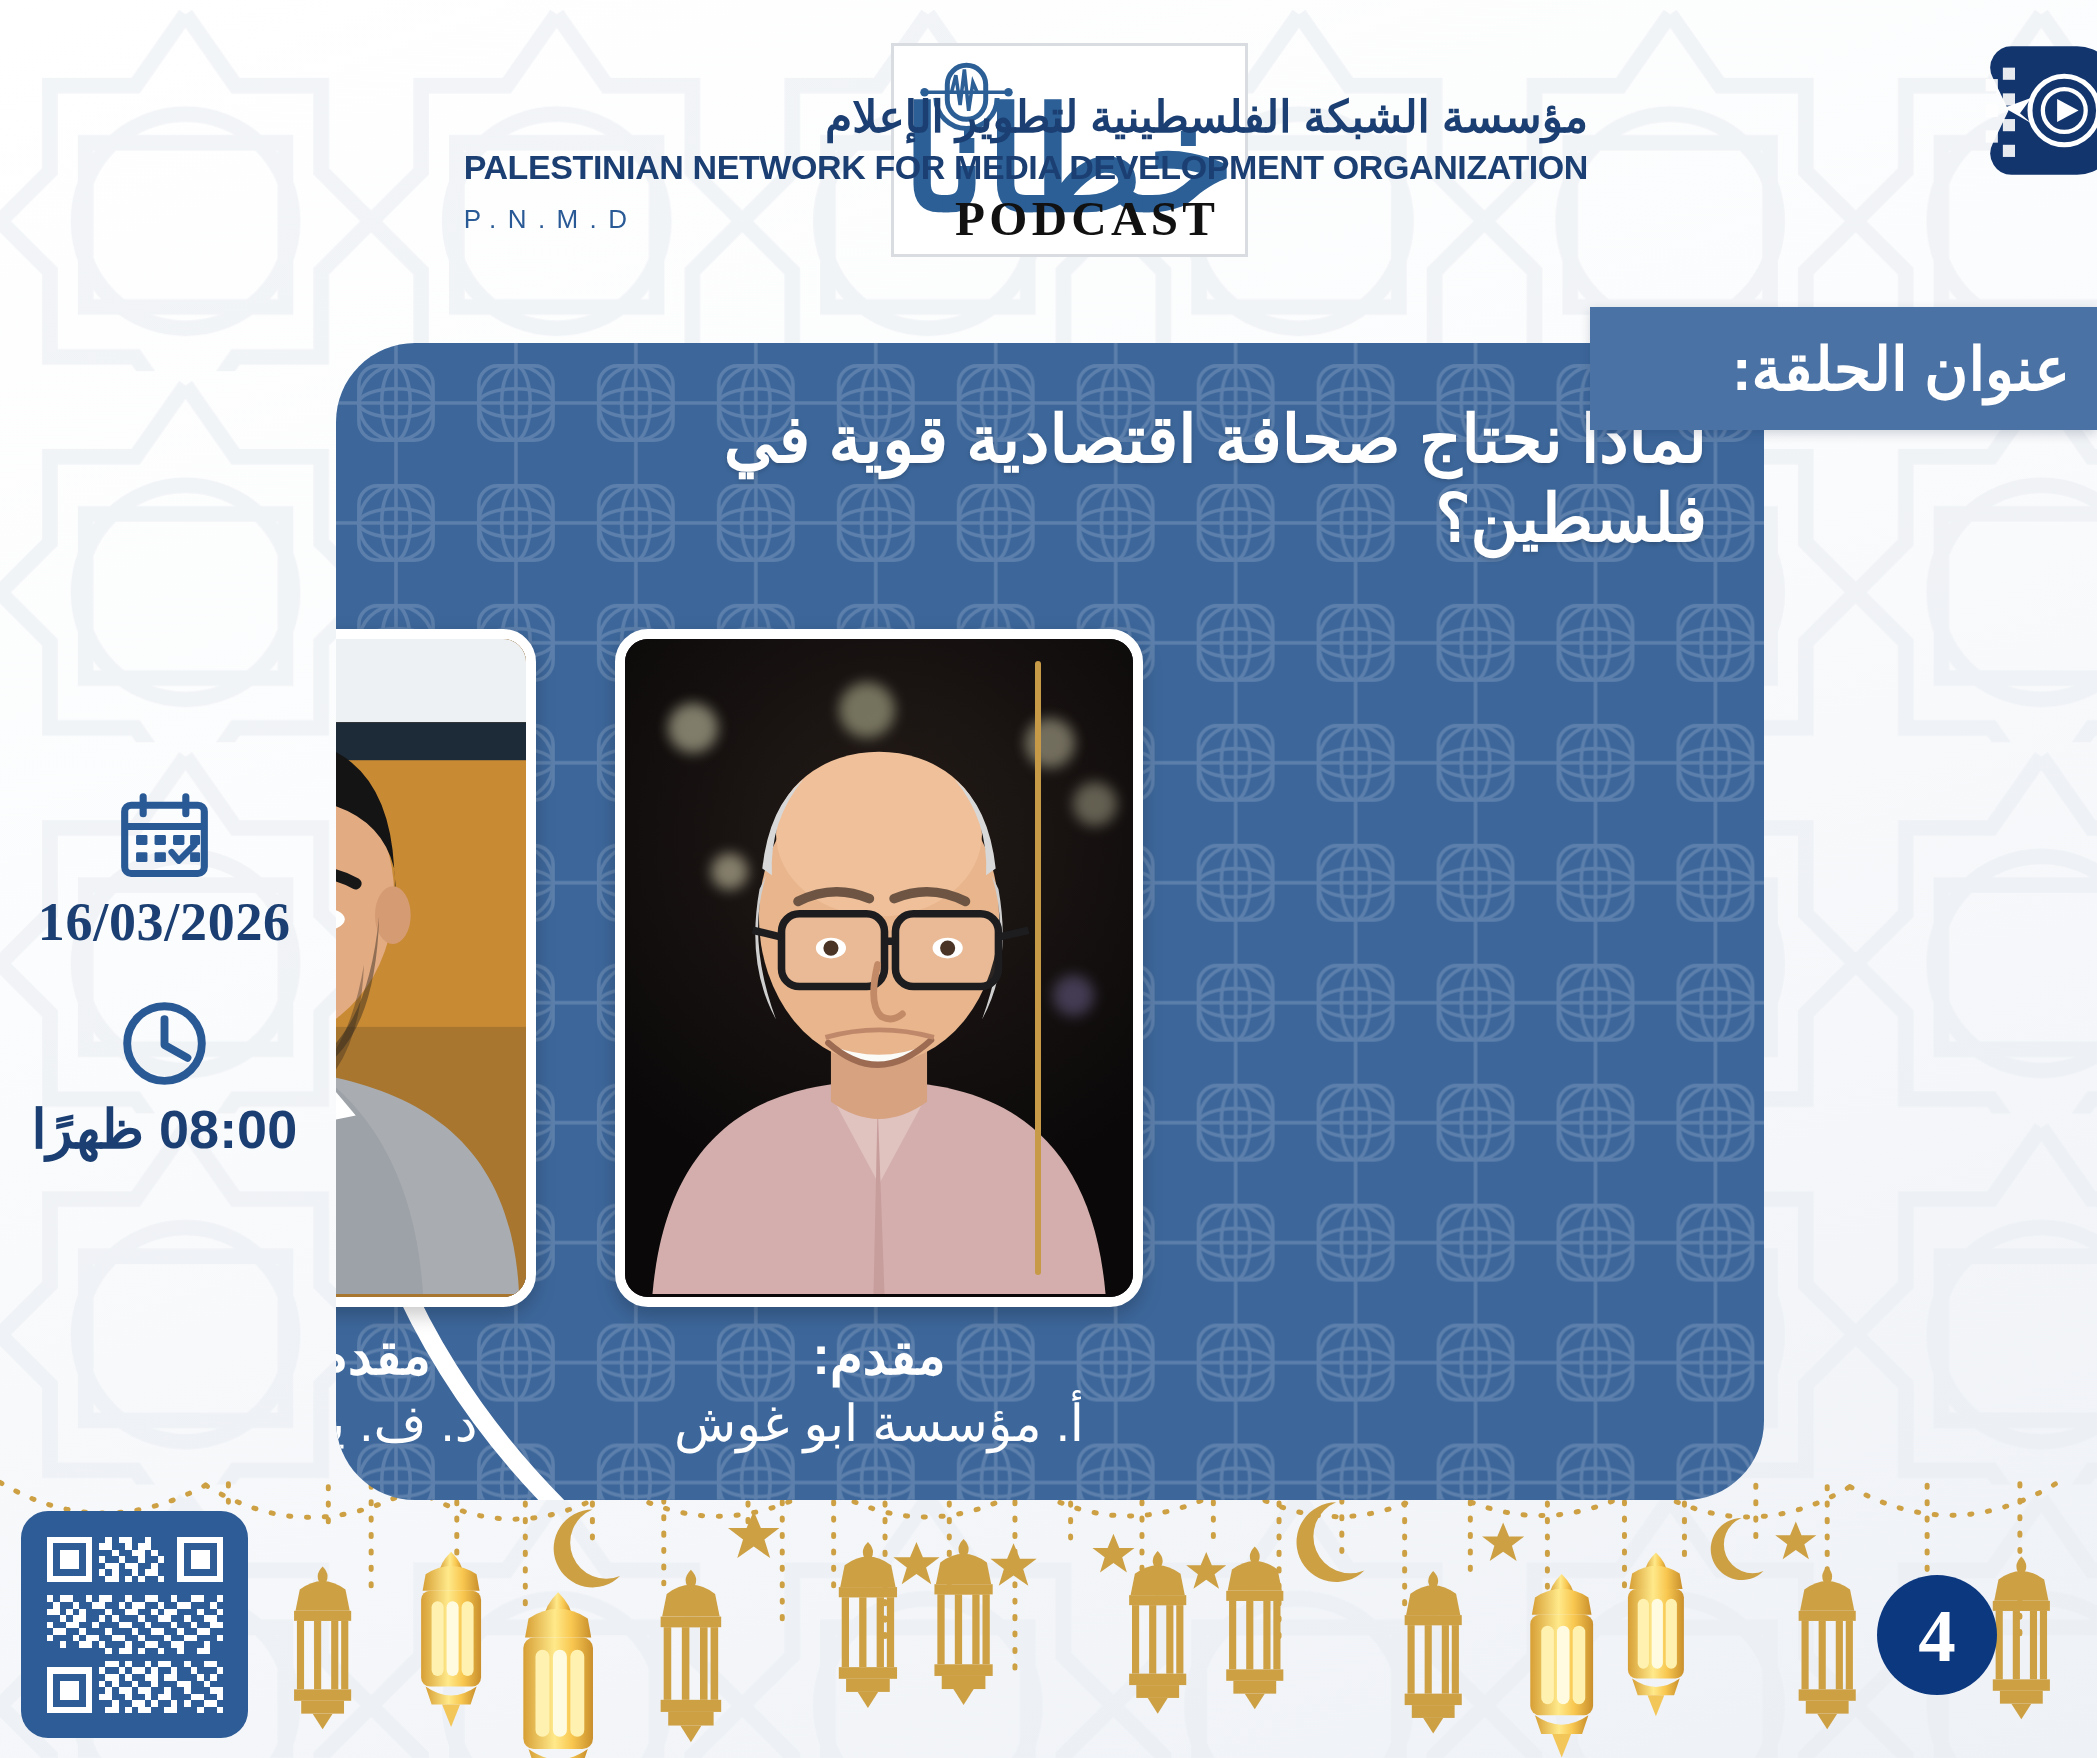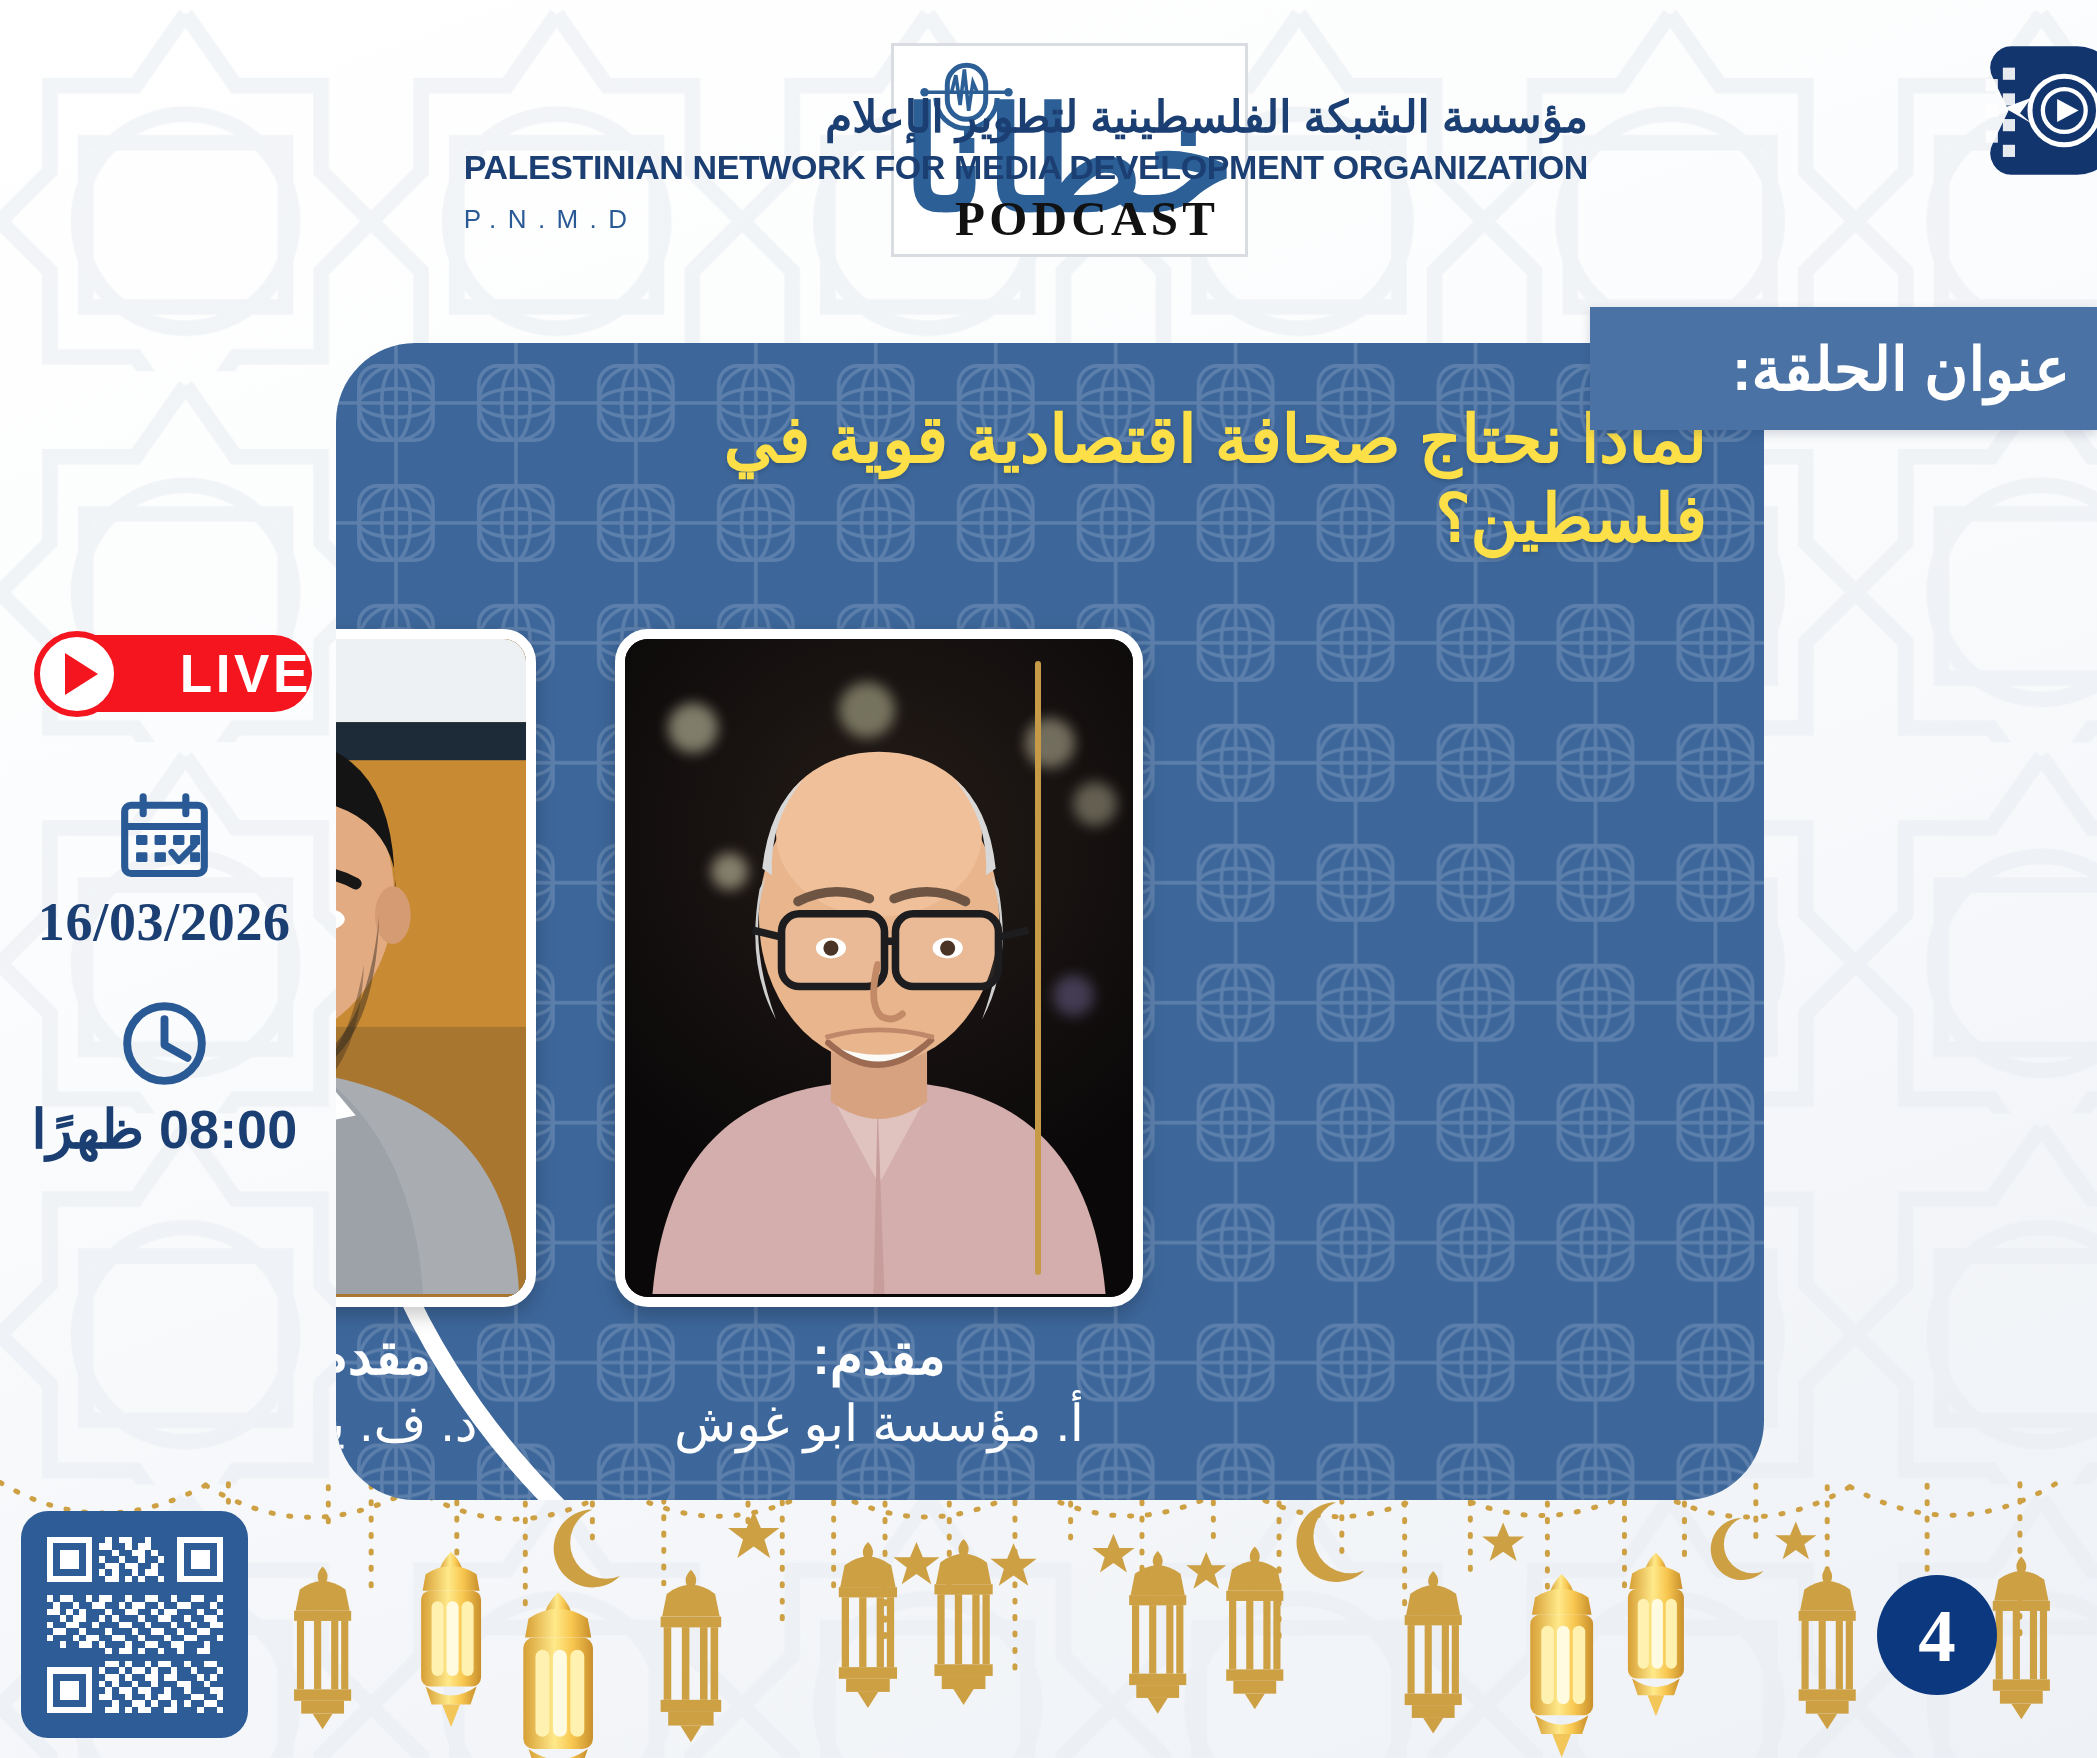--- a/index.html
+++ b/index.html
@@ -91,21 +91,21 @@
     border-radius:79px;
     overflow:hidden;
     z-index:4;
   }
   #card-pattern { position:absolute; inset:0; opacity:.16; }
   #card-swoosh  { position:absolute; left:-100px; bottom:-243px; width:750px; height:750px; }
 
   #episode-title {
     position:absolute; right:57px; top:57px; left:143px;
     text-align:right;
-    font-size:66px; font-weight:700; color:#fde047;
+    font-size:66px; font-weight:700; color:#ffffff;
     line-height:1.2; letter-spacing:-0.7px;
     text-shadow:0 2.1px 5.7px rgba(0,0,0,.18);
   }
 
   
   .photo-frame {
     position:absolute; top:286px;
     width:528px; height:678px;
     border:10px solid #ffffff;
     border-radius:33px;
@@ -396,26 +396,20 @@
     <div id="role-guest" class="role-block">
       <div class="role-title">مقدم:</div>
       <div class="role-name">أ. مؤسسة ابو غوش</div>
     </div>
     <div id="role-host" class="role-block">
       <div class="role-title">مقدم البرنامج:</div>
       <div class="role-name">د. ف. يوسف الكرنز</div>
     </div>
   </div>
 
-  <div id="live-badge">
-    <div class="play-ring">
-      <div class="play-tri"></div>
-    </div>
-    <div class="live-text">LIVE</div>
-  </div>
 
   <div id="date-block">
     <svg class="meta-icon" width="91" height="89" viewBox="0 0 128 124">
       <rect x="8" y="18" width="112" height="96" rx="9" fill="none" stroke="#2a5a96" stroke-width="10"></rect>
       <path d="M8 48 H120" stroke="#2a5a96" stroke-width="10"></path>
       <path d="M34 6 v24 M94 6 v24" stroke="#2a5a96" stroke-width="10" stroke-linecap="round"></path>
       <g fill="#2a5a96">
         <rect x="24" y="60" width="16" height="14" rx="2"></rect>
           <rect x="50" y="60" width="16" height="14" rx="2"></rect>
         <rect x="76" y="60" width="16" height="14" rx="2"></rect>

